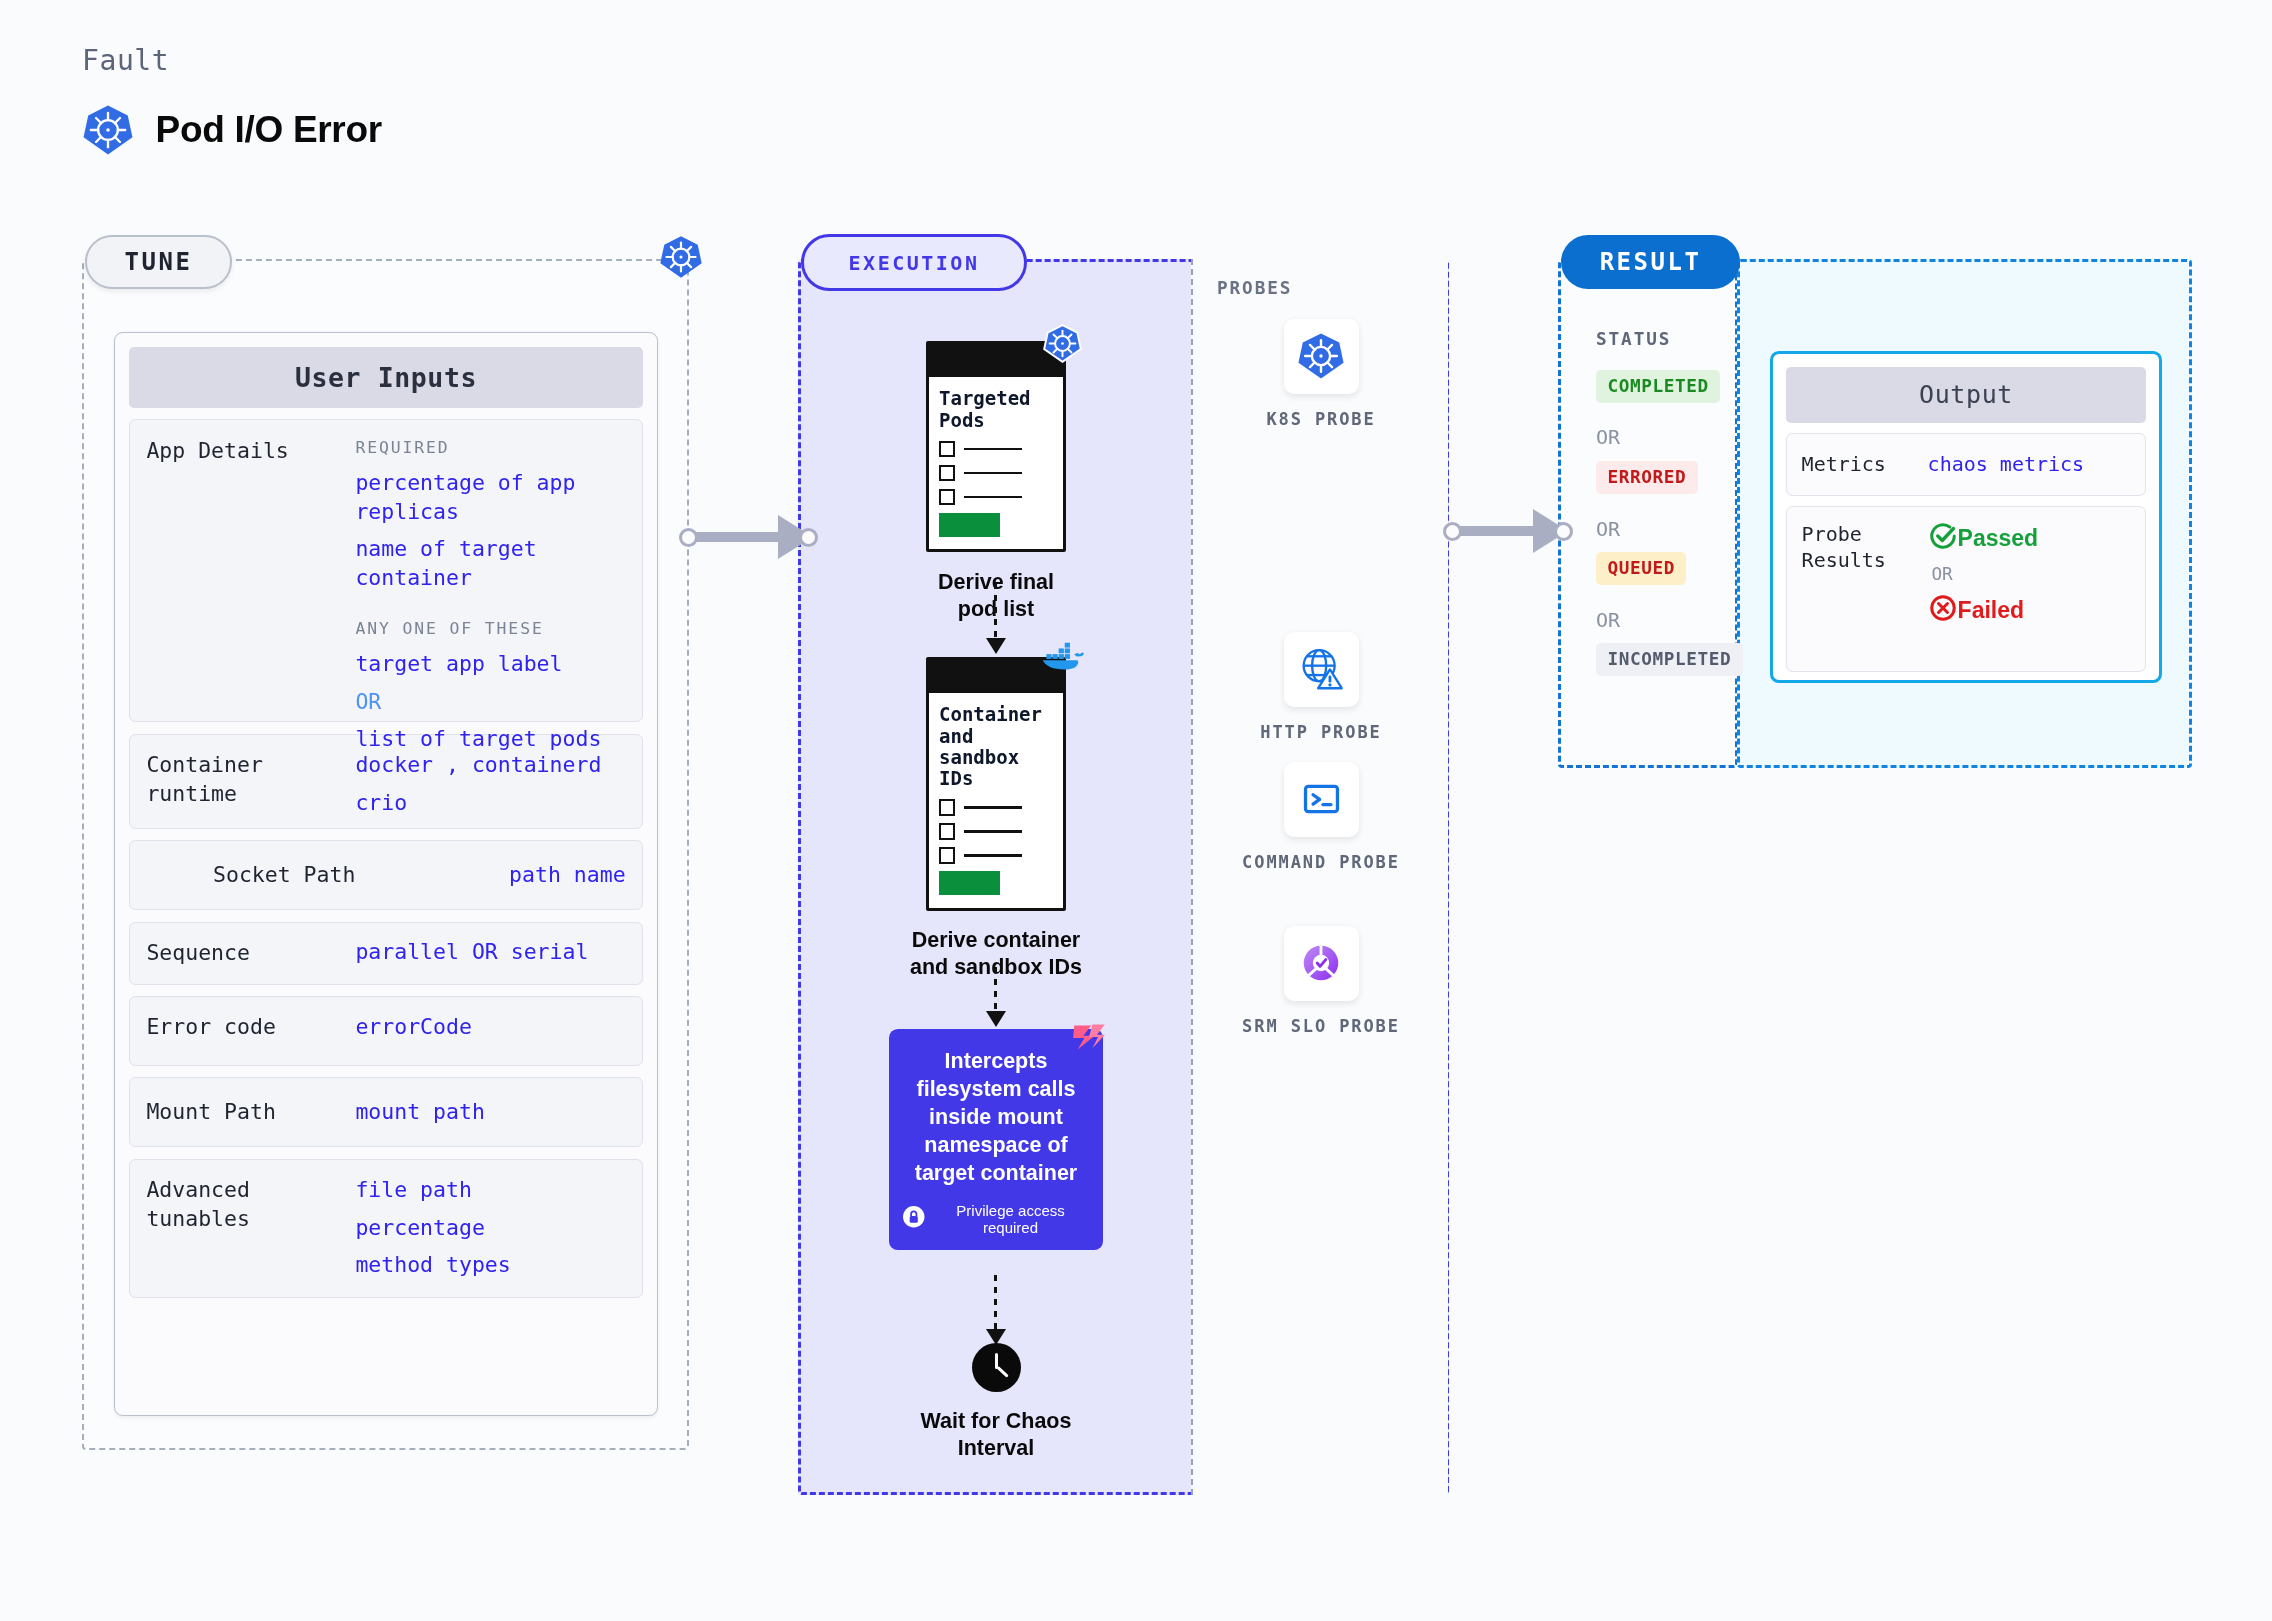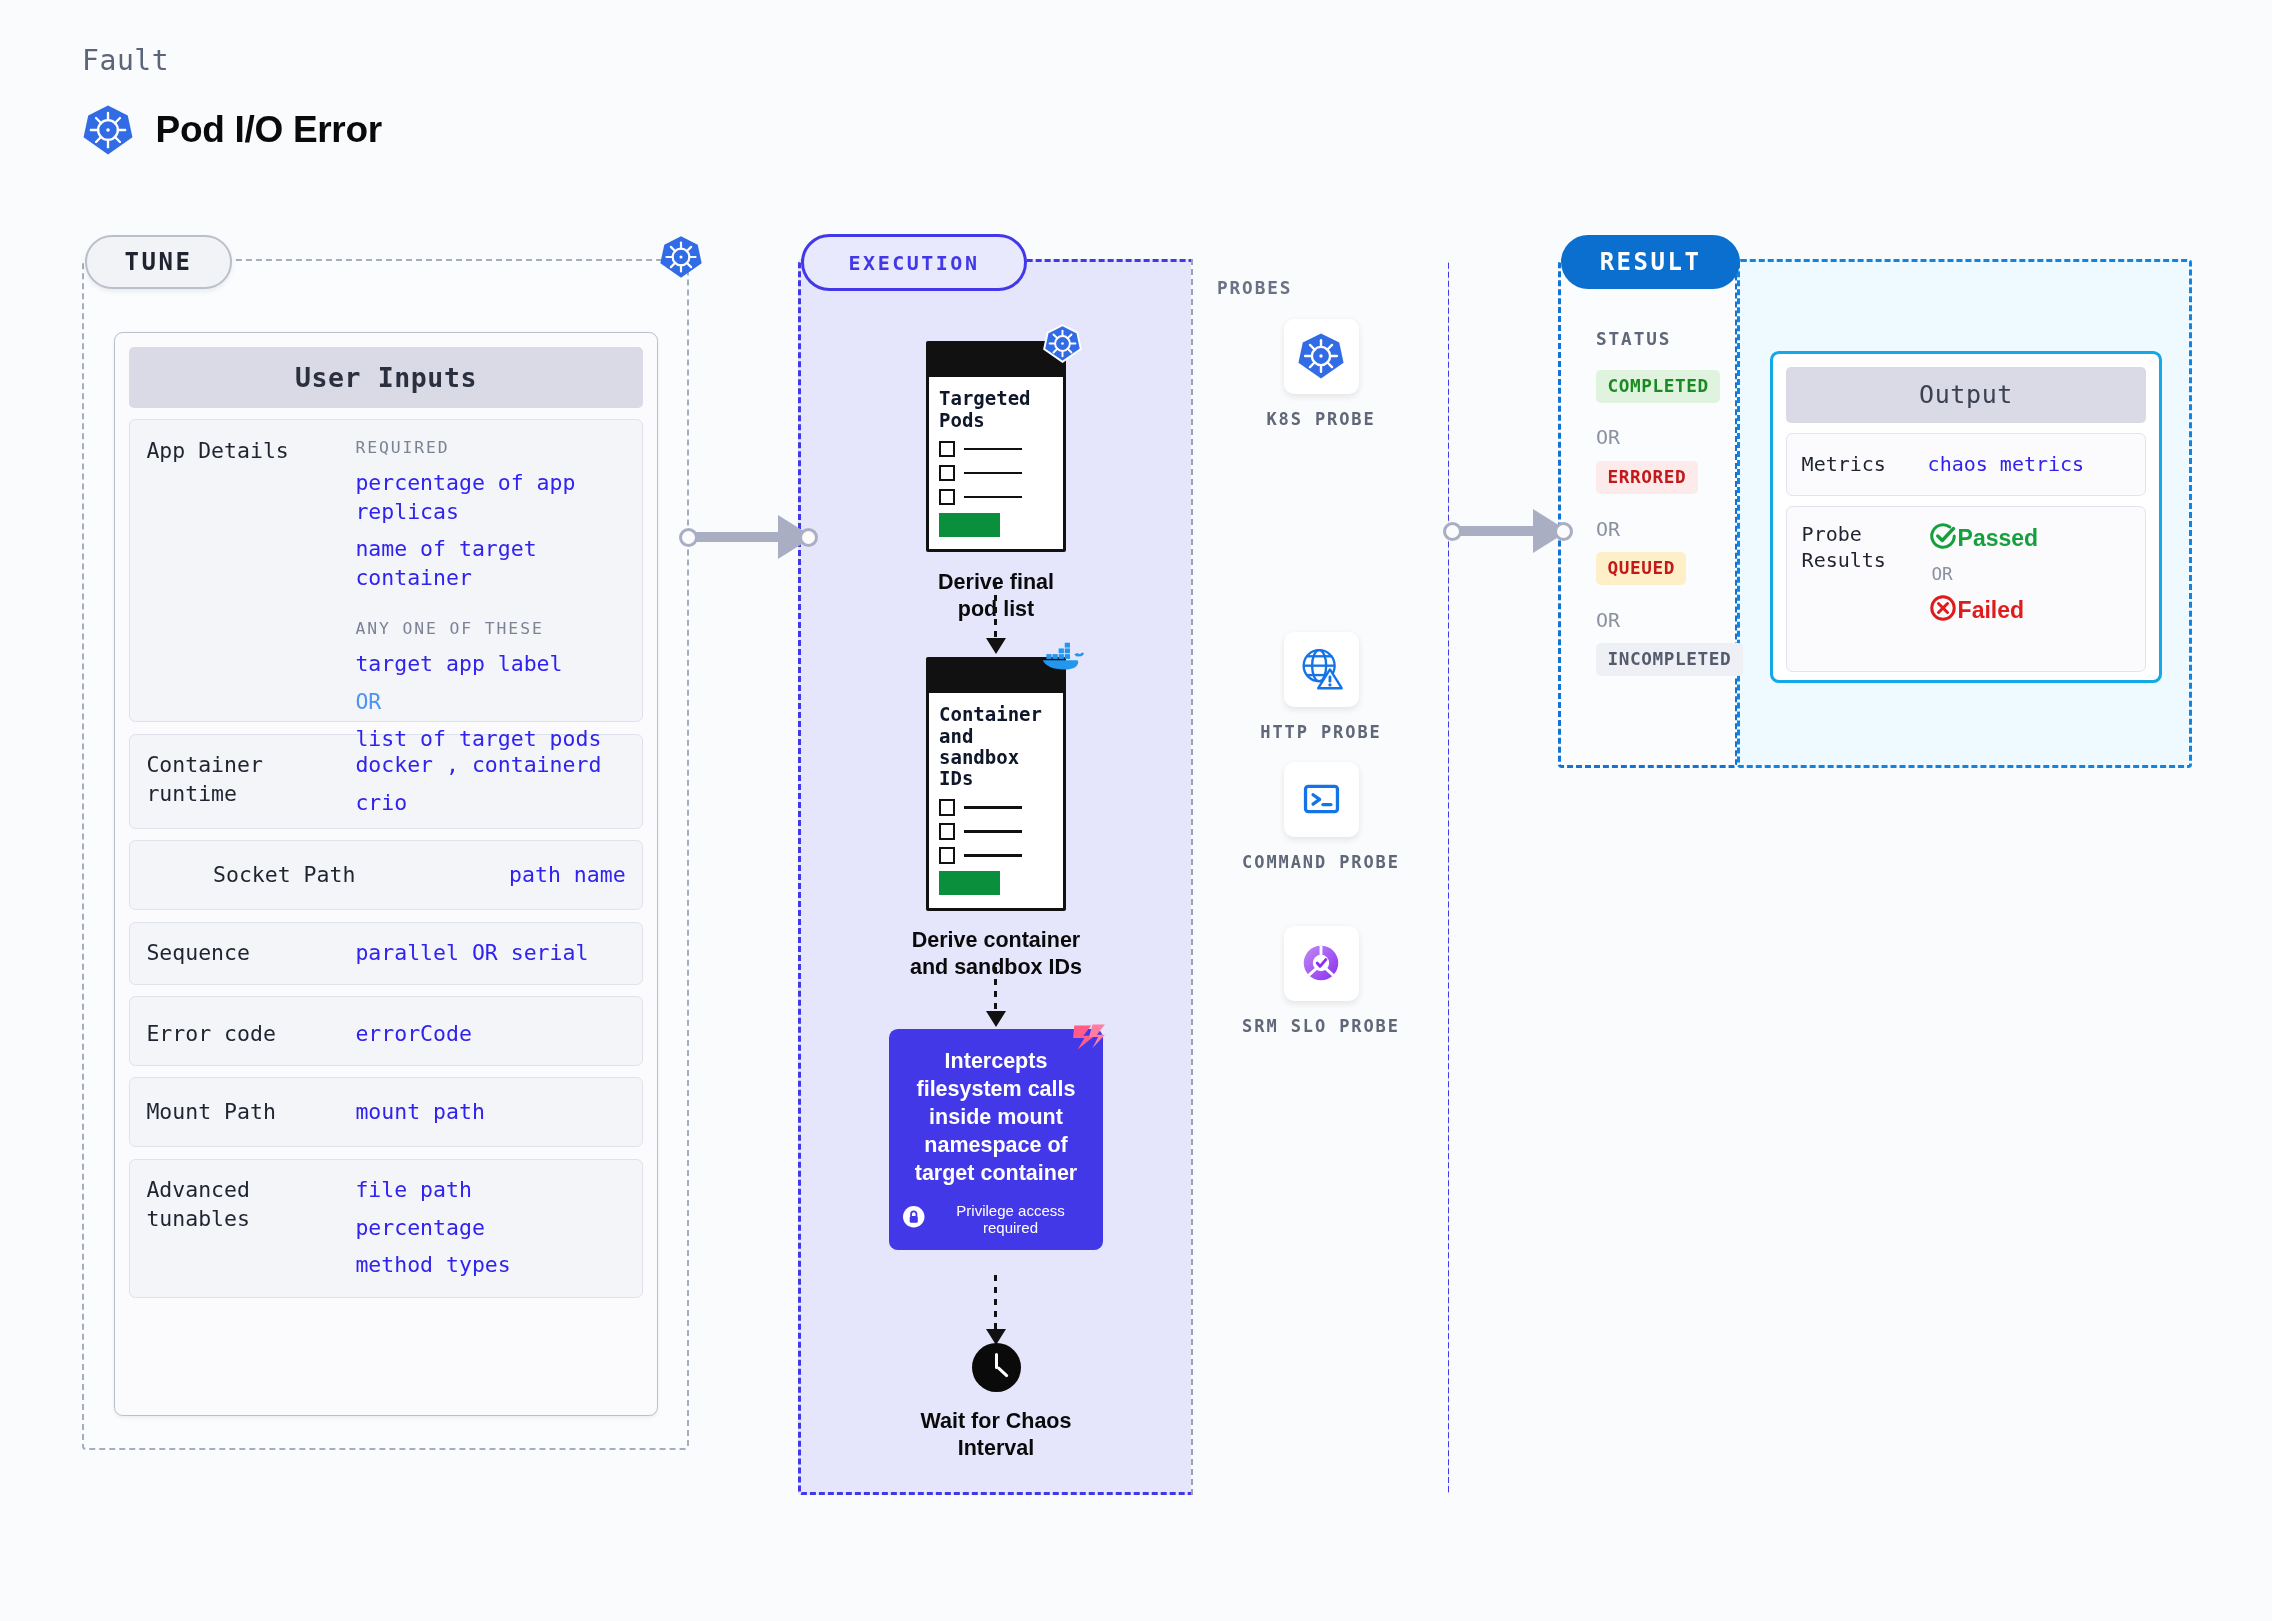--- a/index.html
+++ b/index.html
@@ -291,28 +291,28 @@
       </div>
     </div>
 
     <div class="row" style="height:70px;align-items:center;text-align:right;">
       <div class="row-label">Socket Path</div>
       <div class="row-vals">
         <div class="val">path name</div>
       </div>
     </div>
 
-    <div class="row" style="height:63px;align-items:center;">
+    <div class="row" style="height:63px;align-items:flex-end;">
       <div class="row-label">Sequence</div>
       <div class="row-vals">
         <div class="val">parallel OR serial</div>
       </div>
     </div>
 
-    <div class="row" style="height:70px;align-items:flex-end;">
+    <div class="row" style="height:70px;align-items:flex-start;">
       <div class="row-label">Error code</div>
       <div class="row-vals">
         <div class="val">errorCode</div>
       </div>
     </div>
 
     <div class="row" style="height:70px;align-items:center;">
       <div class="row-label">Mount Path</div>
       <div class="row-vals">
         <div class="val">mount path</div>

